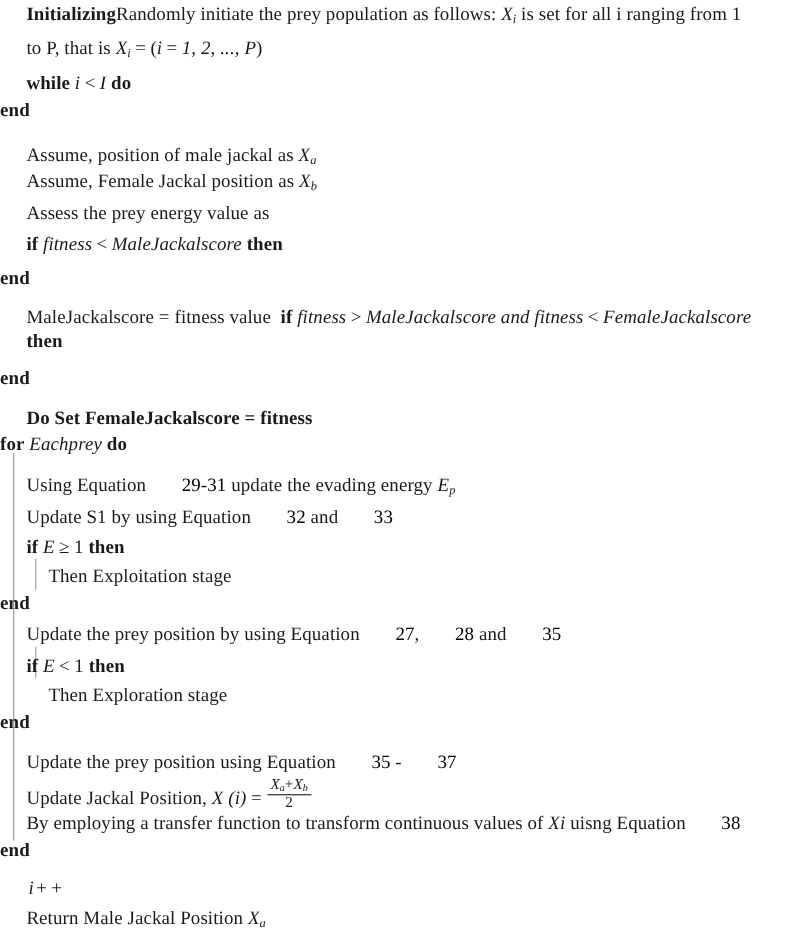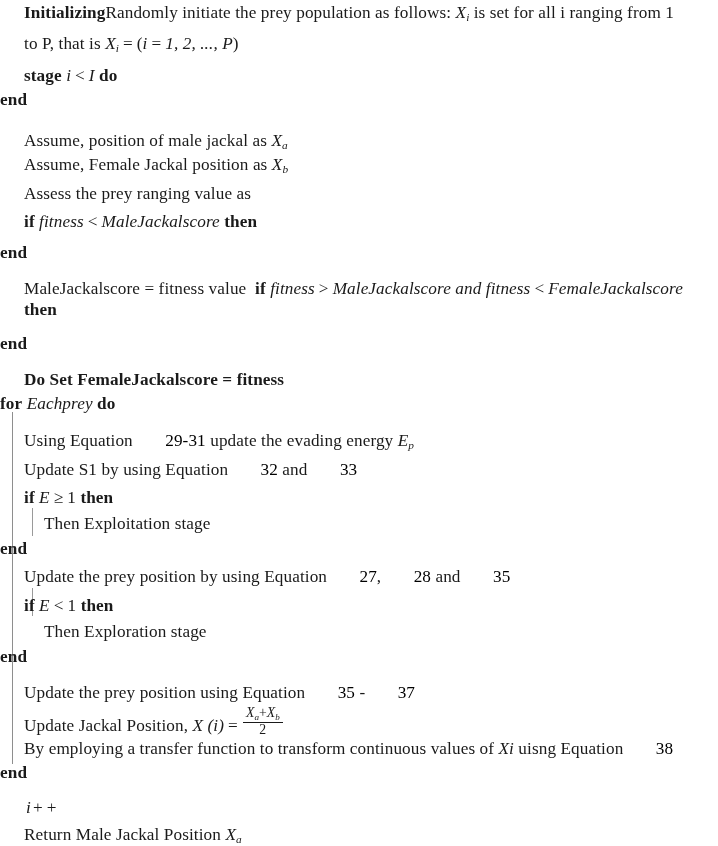--- a/index.html
+++ b/index.html
@@ -87,34 +87,34 @@
 
   <div class="line ind0" style="top:2px;">
     <span class="bold">Initializing</span><span>Randomly initiate the prey population as follows: </span><span class="mi">X</span><sub class="sb">i</sub><span> is set for all i ranging from 1</span>
   </div>
 
   <div class="line ind0" style="top:33px;">
     <span>to P, that is </span><span class="mi">X</span><sub class="sb">i</sub><span class="opw">=</span><span>(</span><span class="mi">i</span><span class="opw">=</span><span class="it">1, 2, ...,</span>&nbsp;<span class="mi">P</span><span>)</span>
   </div>
 
   <div class="line ind0" style="top:65px;">
-    <span class="bold">stage</span>&nbsp;<span class="mi">i</span><span class="opw">&lt;</span><span class="mi">I</span>&nbsp;<span class="bold">do</span>
+    <span class="bold">while</span>&nbsp;<span class="mi">i</span><span class="opw">&lt;</span><span class="mi">I</span>&nbsp;<span class="bold">do</span>
   </div>
 
   <div class="line ind1 bold" style="top:89px;">end</div>
 
   <div class="line ind0" style="top:130px;">
     <span>Assume, position of male jackal as </span><span class="mi">X</span><sub class="sb">a</sub>
   </div>
 
   <div class="line ind0" style="top:154px;">
     <span>Assume, Female Jackal position as </span><span class="mi">X</span><sub class="sb">b</sub>
   </div>
 
-  <div class="line ind0" style="top:183px;">Assess the prey ranging value as</div>
+  <div class="line ind0" style="top:183px;">Assess the prey energy value as</div>
 
   <div class="line ind0" style="top:211px;">
     <span class="bold">if</span>&nbsp;<span class="it">fitness</span><span class="opw">&lt;</span><span class="it">MaleJackalscore</span>&nbsp;<span class="bold">then</span>
   </div>
 
   <div class="line ind1 bold" style="top:242px;">end</div>
 
   <div class="line wrapy" style="top:278px; left:0; width:712px; padding-left:24px; box-sizing:border-box;">
     <span>MaleJackalscore = fitness value</span>&nbsp; <span class="bold">if</span>&nbsp;<span class="it">fitness</span><span class="opw">&gt;</span><span class="it">MaleJackalscore and fitness</span><span class="opw">&lt;</span><span class="it">FemaleJackalscore</span><br><span class="bold">then</span>
   </div>

